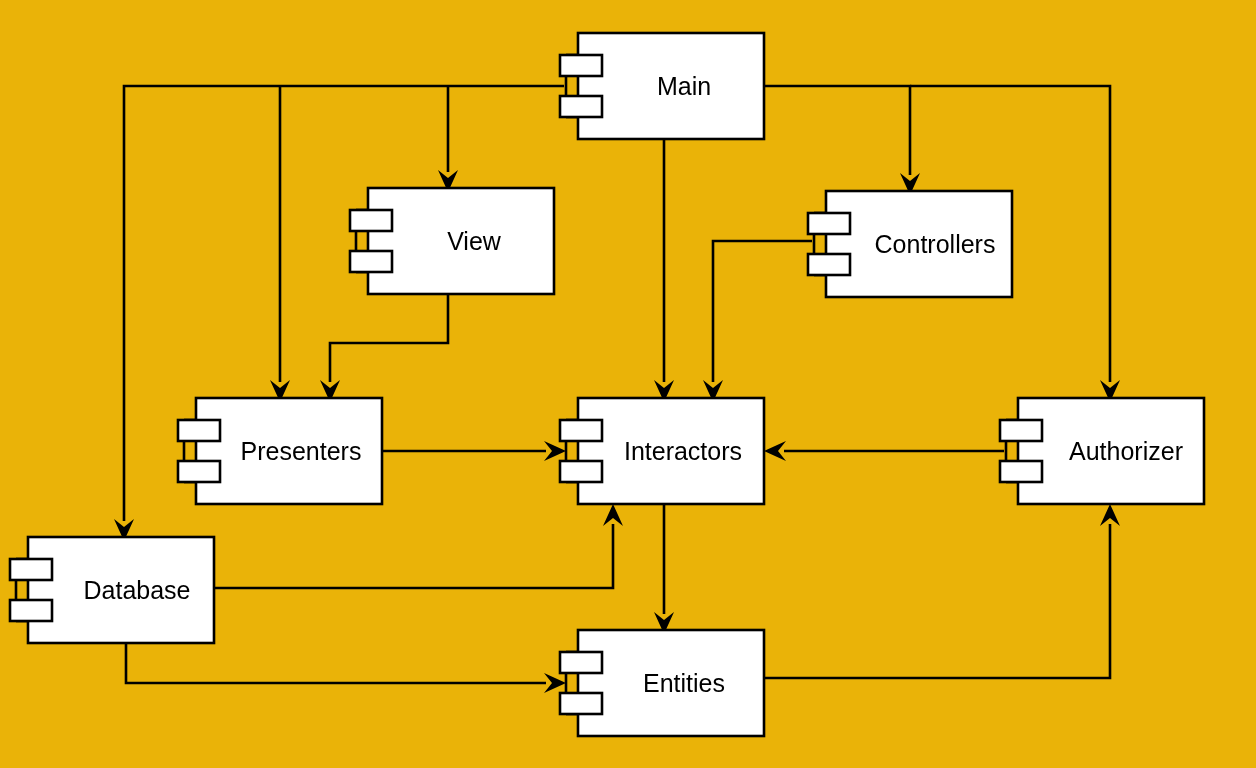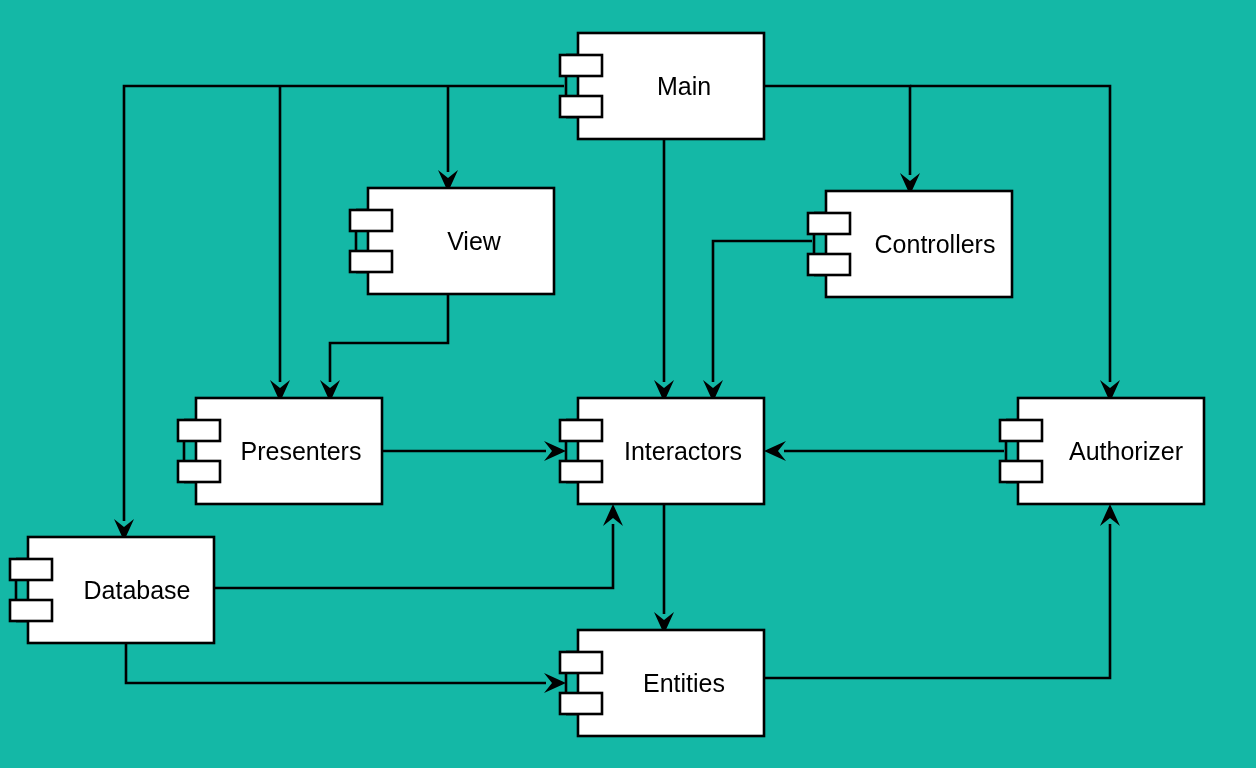--- a/index.html
+++ b/index.html
@@ -10,21 +10,21 @@
   body {
     width: 1256px;
     height: 768px;
     overflow: hidden;
     font-family: "Liberation Sans", sans-serif;
   }
   #diagram-root {
     position: relative;
     width: 1256px;
     height: 768px;
-    background: #14b8a6;
+    background: #eab308;
   }
   svg#uml-canvas {
     display: block;
     width: 1256px;
     height: 768px;
   }
   .comp-body {
     fill: #ffffff;
     stroke: #000000;
     stroke-width: 2.6;

